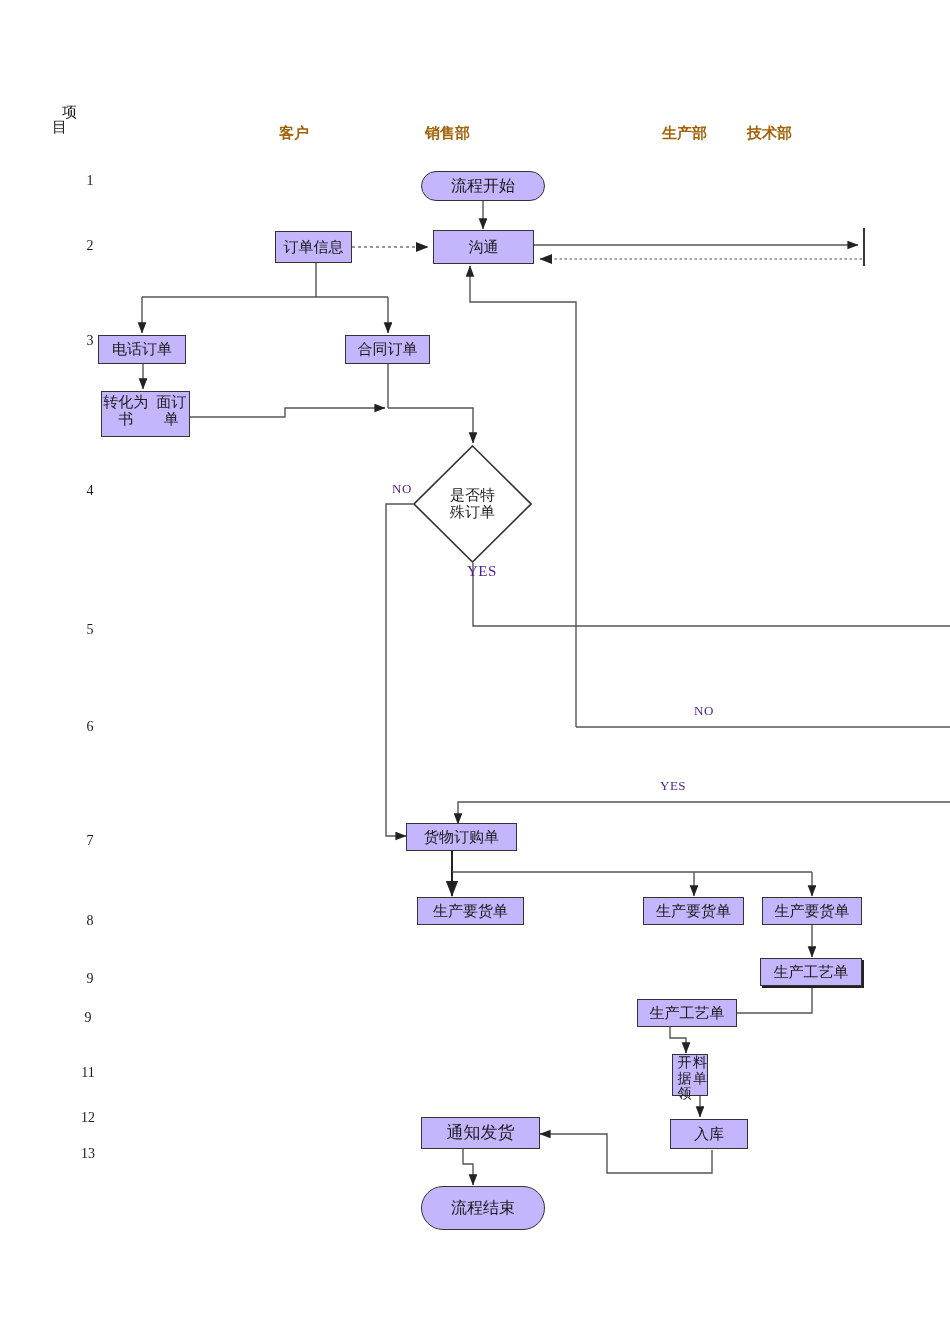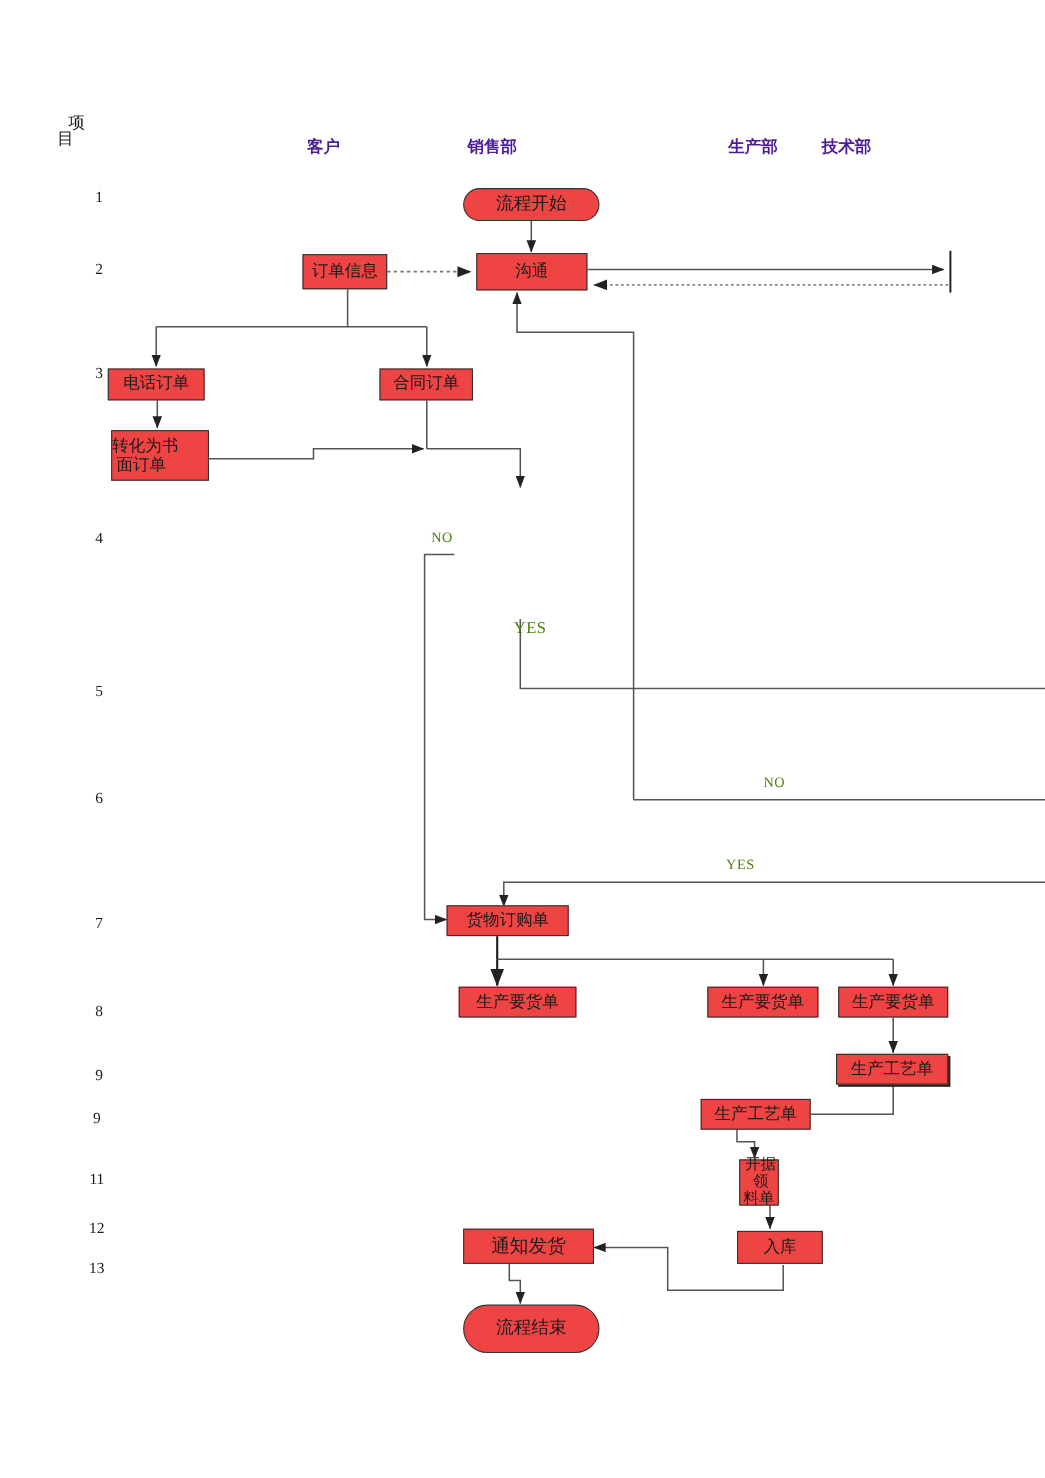--- a/index.html
+++ b/index.html
@@ -26,21 +26,21 @@
     height: 1344px;
     pointer-events: none;
   }
   .node {
     position: absolute;
     box-sizing: border-box;
     display: flex;
     align-items: center;
     justify-content: center;
     text-align: center;
-    background: #ef4444;
+    background: #c4b5fd;
     color: #1a1a1a;
     font-family: "Liberation Serif", "DejaVu Serif", serif;
     line-height: 1.12;
   }
   .rect {
     border: 1px solid #333333;
     font-size: 15px;
   }
   .rect.shadow {
     box-shadow: 2px 2px 0 0 #222222;
@@ -65,46 +65,46 @@
     font-size: 15px;
     line-height: 1.15;
     text-align: center;
     color: #1a1a1a;
   }
   .col-header {
     position: absolute;
     font-weight: bold;
     font-size: 15px;
     font-family: Liberation Sans, sans-serif;
+    color: #a16207;
+    white-space: nowrap;
+  }
+  .row-num {
+    position: absolute;
+    font-size: 14px;
+    color: #1a1a1a;
+    text-align: center;
+    width: 30px;
+  }
+  .corner-label {
+    position: absolute;
+    font-size: 15px;
+    color: #1a1a1a;
+    line-height: 1.0;
+  }
+  .corner-label .l2 { display: block; margin-left: -10px; }
+  .edge-label {
+    position: absolute;
+    font-size: 13px;
+    font-family: "Liberation Serif", "DejaVu Serif", serif;
     color: #4c1d95;
     white-space: nowrap;
-  }
-  .row-num {
-    position: absolute;
-    font-size: 14px;
-    color: #1a1a1a;
-    text-align: center;
-    width: 30px;
-  }
-  .corner-label {
-    position: absolute;
-    font-size: 15px;
-    color: #1a1a1a;
-    line-height: 1.0;
-  }
-  .corner-label .l2 { display: block; margin-left: -10px; }
-  .edge-label {
-    position: absolute;
-    font-size: 13px;
-    font-family: "Liberation Serif", "DejaVu Serif", serif;
-    color: #4d7c0f;
-    white-space: nowrap;
     letter-spacing: 0.5px;
   }
-  .two-line { flex-direction: column; }
+  .two-line { flex-direction: row; }
 </style>
 </head>
 <body>
 
 <div id="canvas">
 
   <svg class="wires" viewBox="0 0 950 1344" xmlns="http://www.w3.org/2000/svg">
     <defs>
       <marker id="ah" markerWidth="9" markerHeight="9" refX="7.6" refY="3.1" orient="auto" markerUnits="strokeWidth">
         <path d="M0,0 L8,3.1 L0,6.2 z" fill="#222222"></path>
@@ -209,20 +209,31 @@
 
   <div class="node rect" style="left:345px; top:335px; width:85px; height:29px;">
     <span>合同订单</span>
   </div>
 
   <div class="node rect two-line" style="left:101px; top:391px; width:89px; height:46px; align-items:flex-start; padding-top:2px;">
     <span>转化为书</span>
     <span style="align-self:flex-start; padding-left:4px;">面订单</span>
   </div>
 
+  <div class="diamond-wrap" style="left:413px; top:445px; width:119px; height:118px;">
+    <svg width="119" height="118" viewBox="0 0 119 118">
+      <polygon points="59.5,1 118,59 59.5,117 1,59" fill="#ffffff" stroke="#333333" stroke-width="1.6"></polygon>
+    </svg>
+    <div class="diamond-label">
+      <div>
+        <div>是否特</div>
+        <div>殊订单</div>
+      </div>
+    </div>
+  </div>
 
   <div class="edge-label" style="left:392px; top:481px;">NO</div>
   <div class="edge-label" style="left:467px; top:563px; font-size:15px;">YES</div>
 
   <div class="edge-label" style="left:694px; top:703px;">NO</div>
 
   <div class="edge-label" style="left:660px; top:778px;">YES</div>
 
   <div class="node rect" style="left:406px; top:823px; width:111px; height:28px;">
     <span>货物订购单</span>

